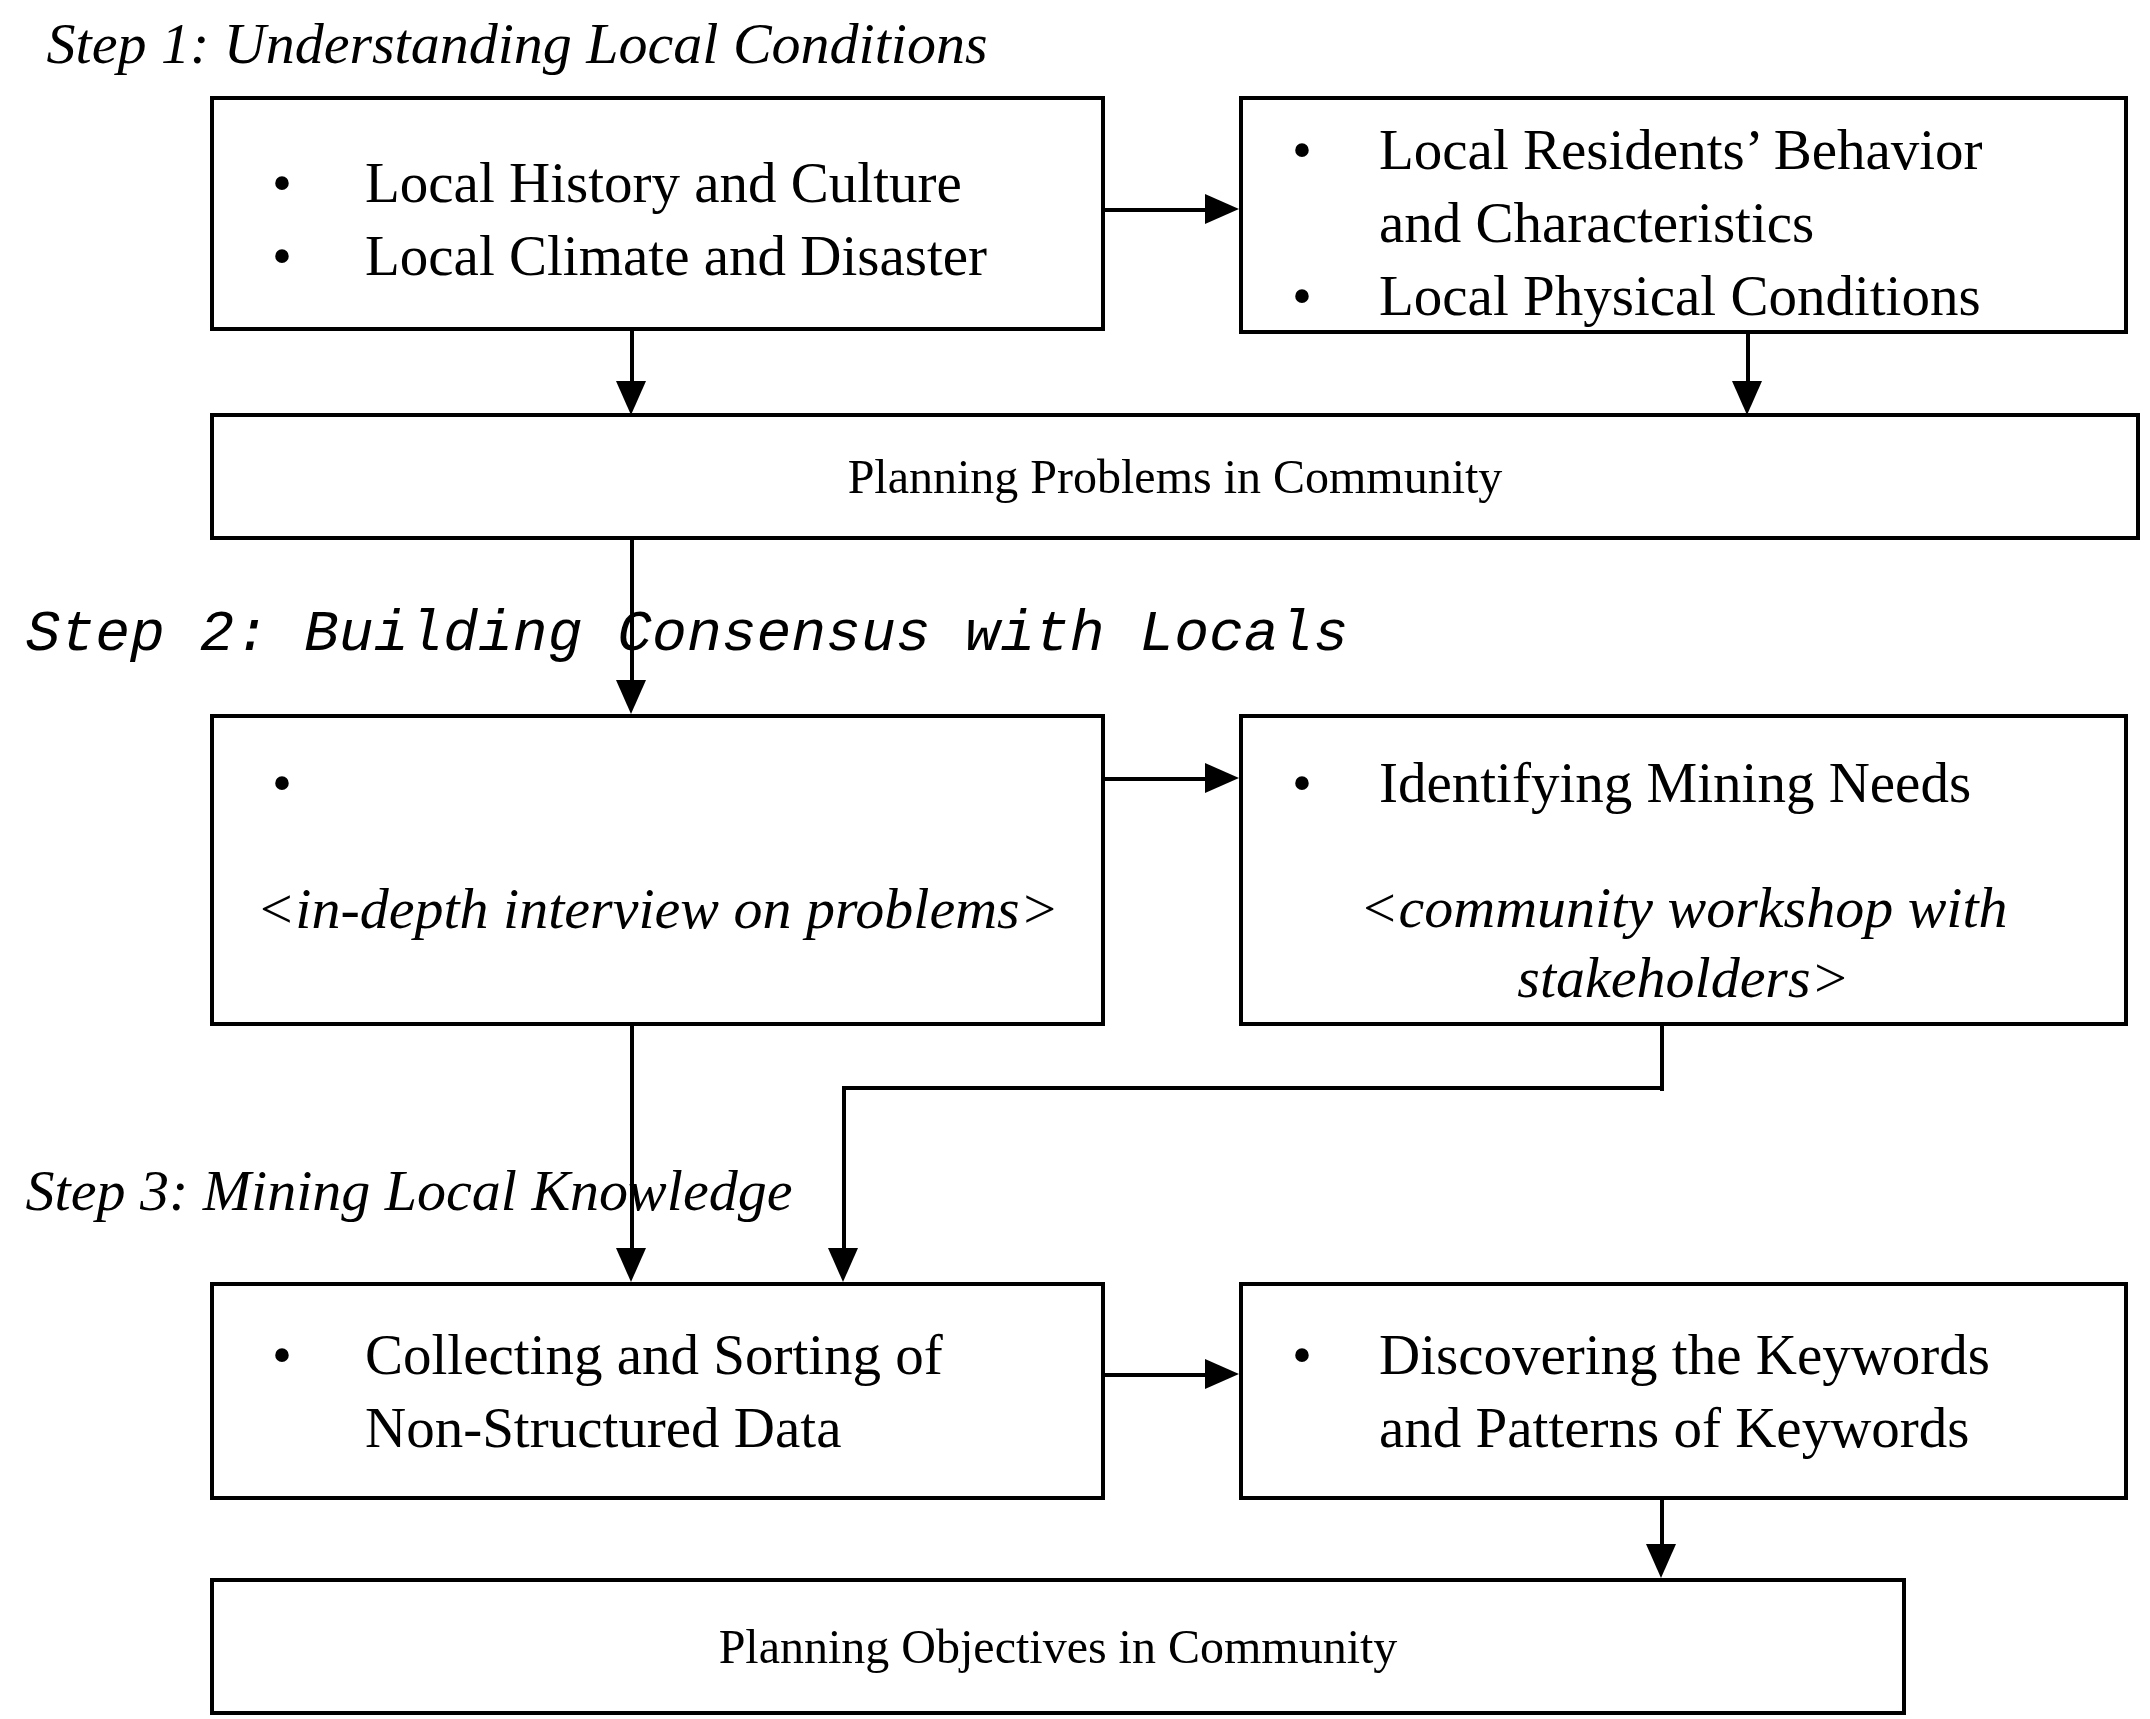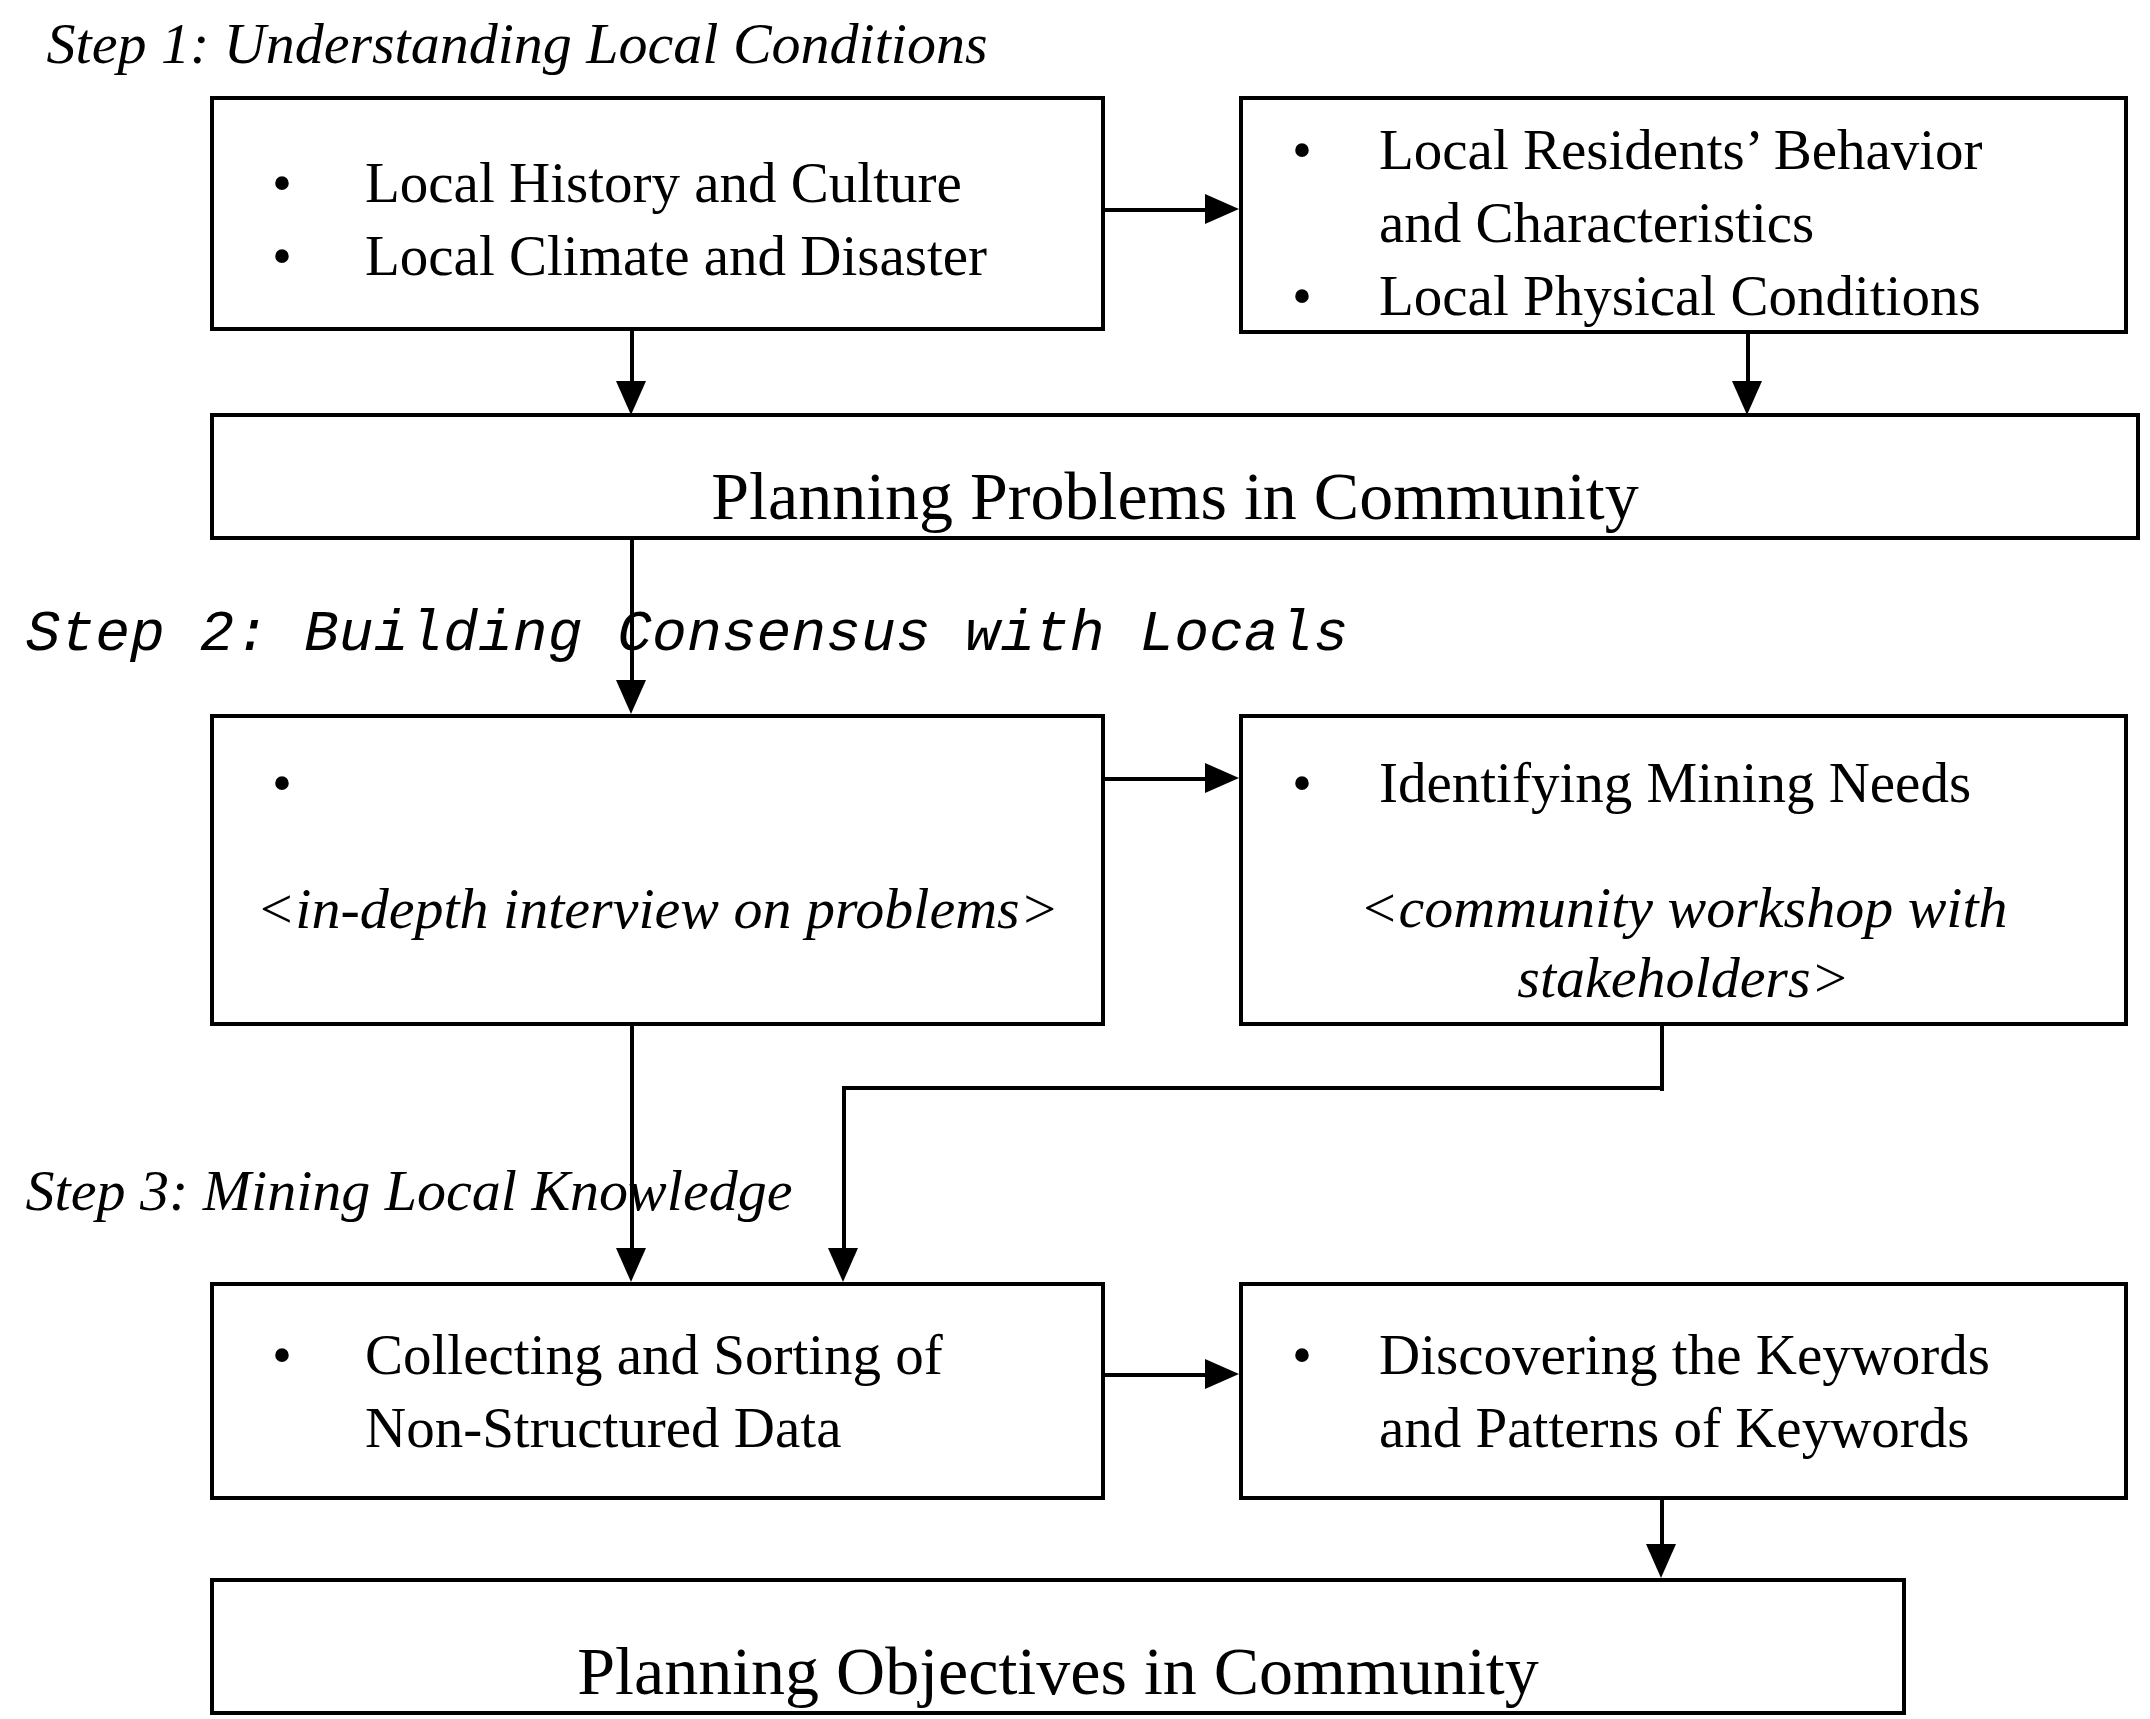--- a/index.html
+++ b/index.html
@@ -21,22 +21,22 @@
   .bx{
     position:absolute;
     border:4.7px solid #000000;
     background:#ffffff;
     box-sizing:border-box;
     display:flex;
     flex-direction:column;
   }
   .bar{
     align-items:center;
-    justify-content:flex-end;
-    font-size:68px;
+    justify-content:center;
+    font-size:48px;
     white-space:nowrap;
   }
   .vcenter{justify-content:center;}
   .item{
     display:flex;
     align-items:flex-start;
     font-size:57px;
     line-height:73px;
     padding-left:58px;
   }

